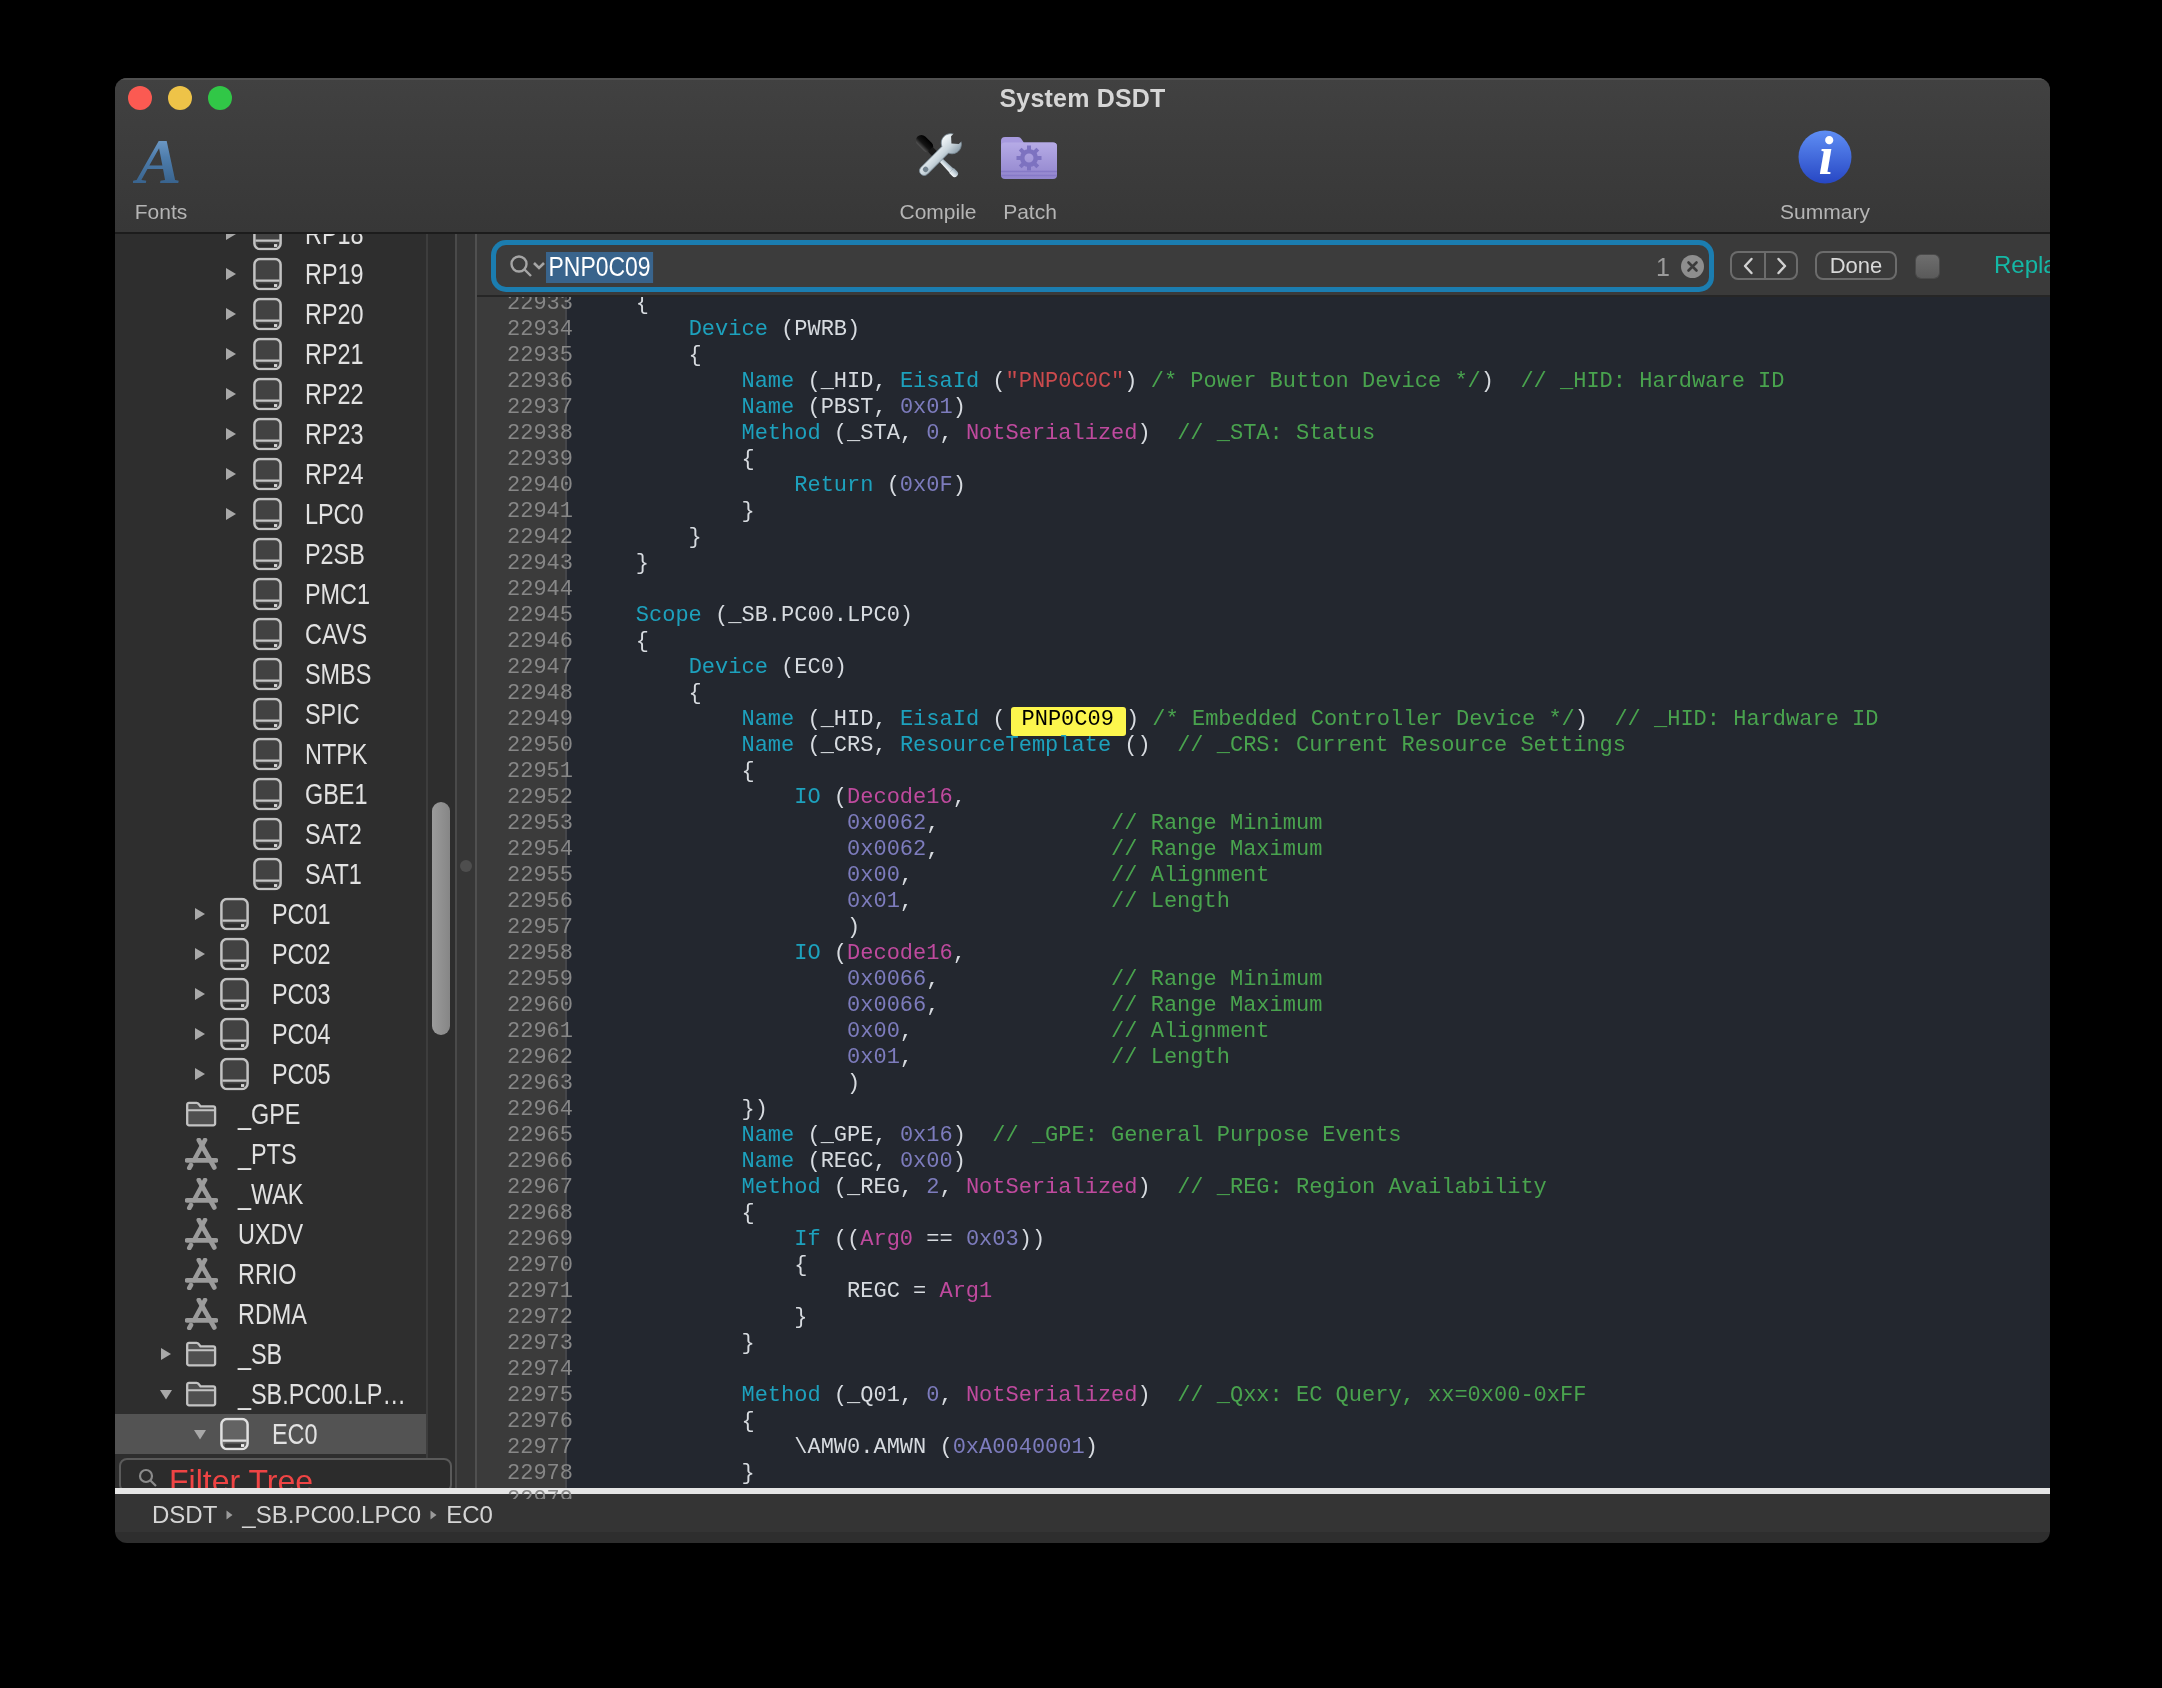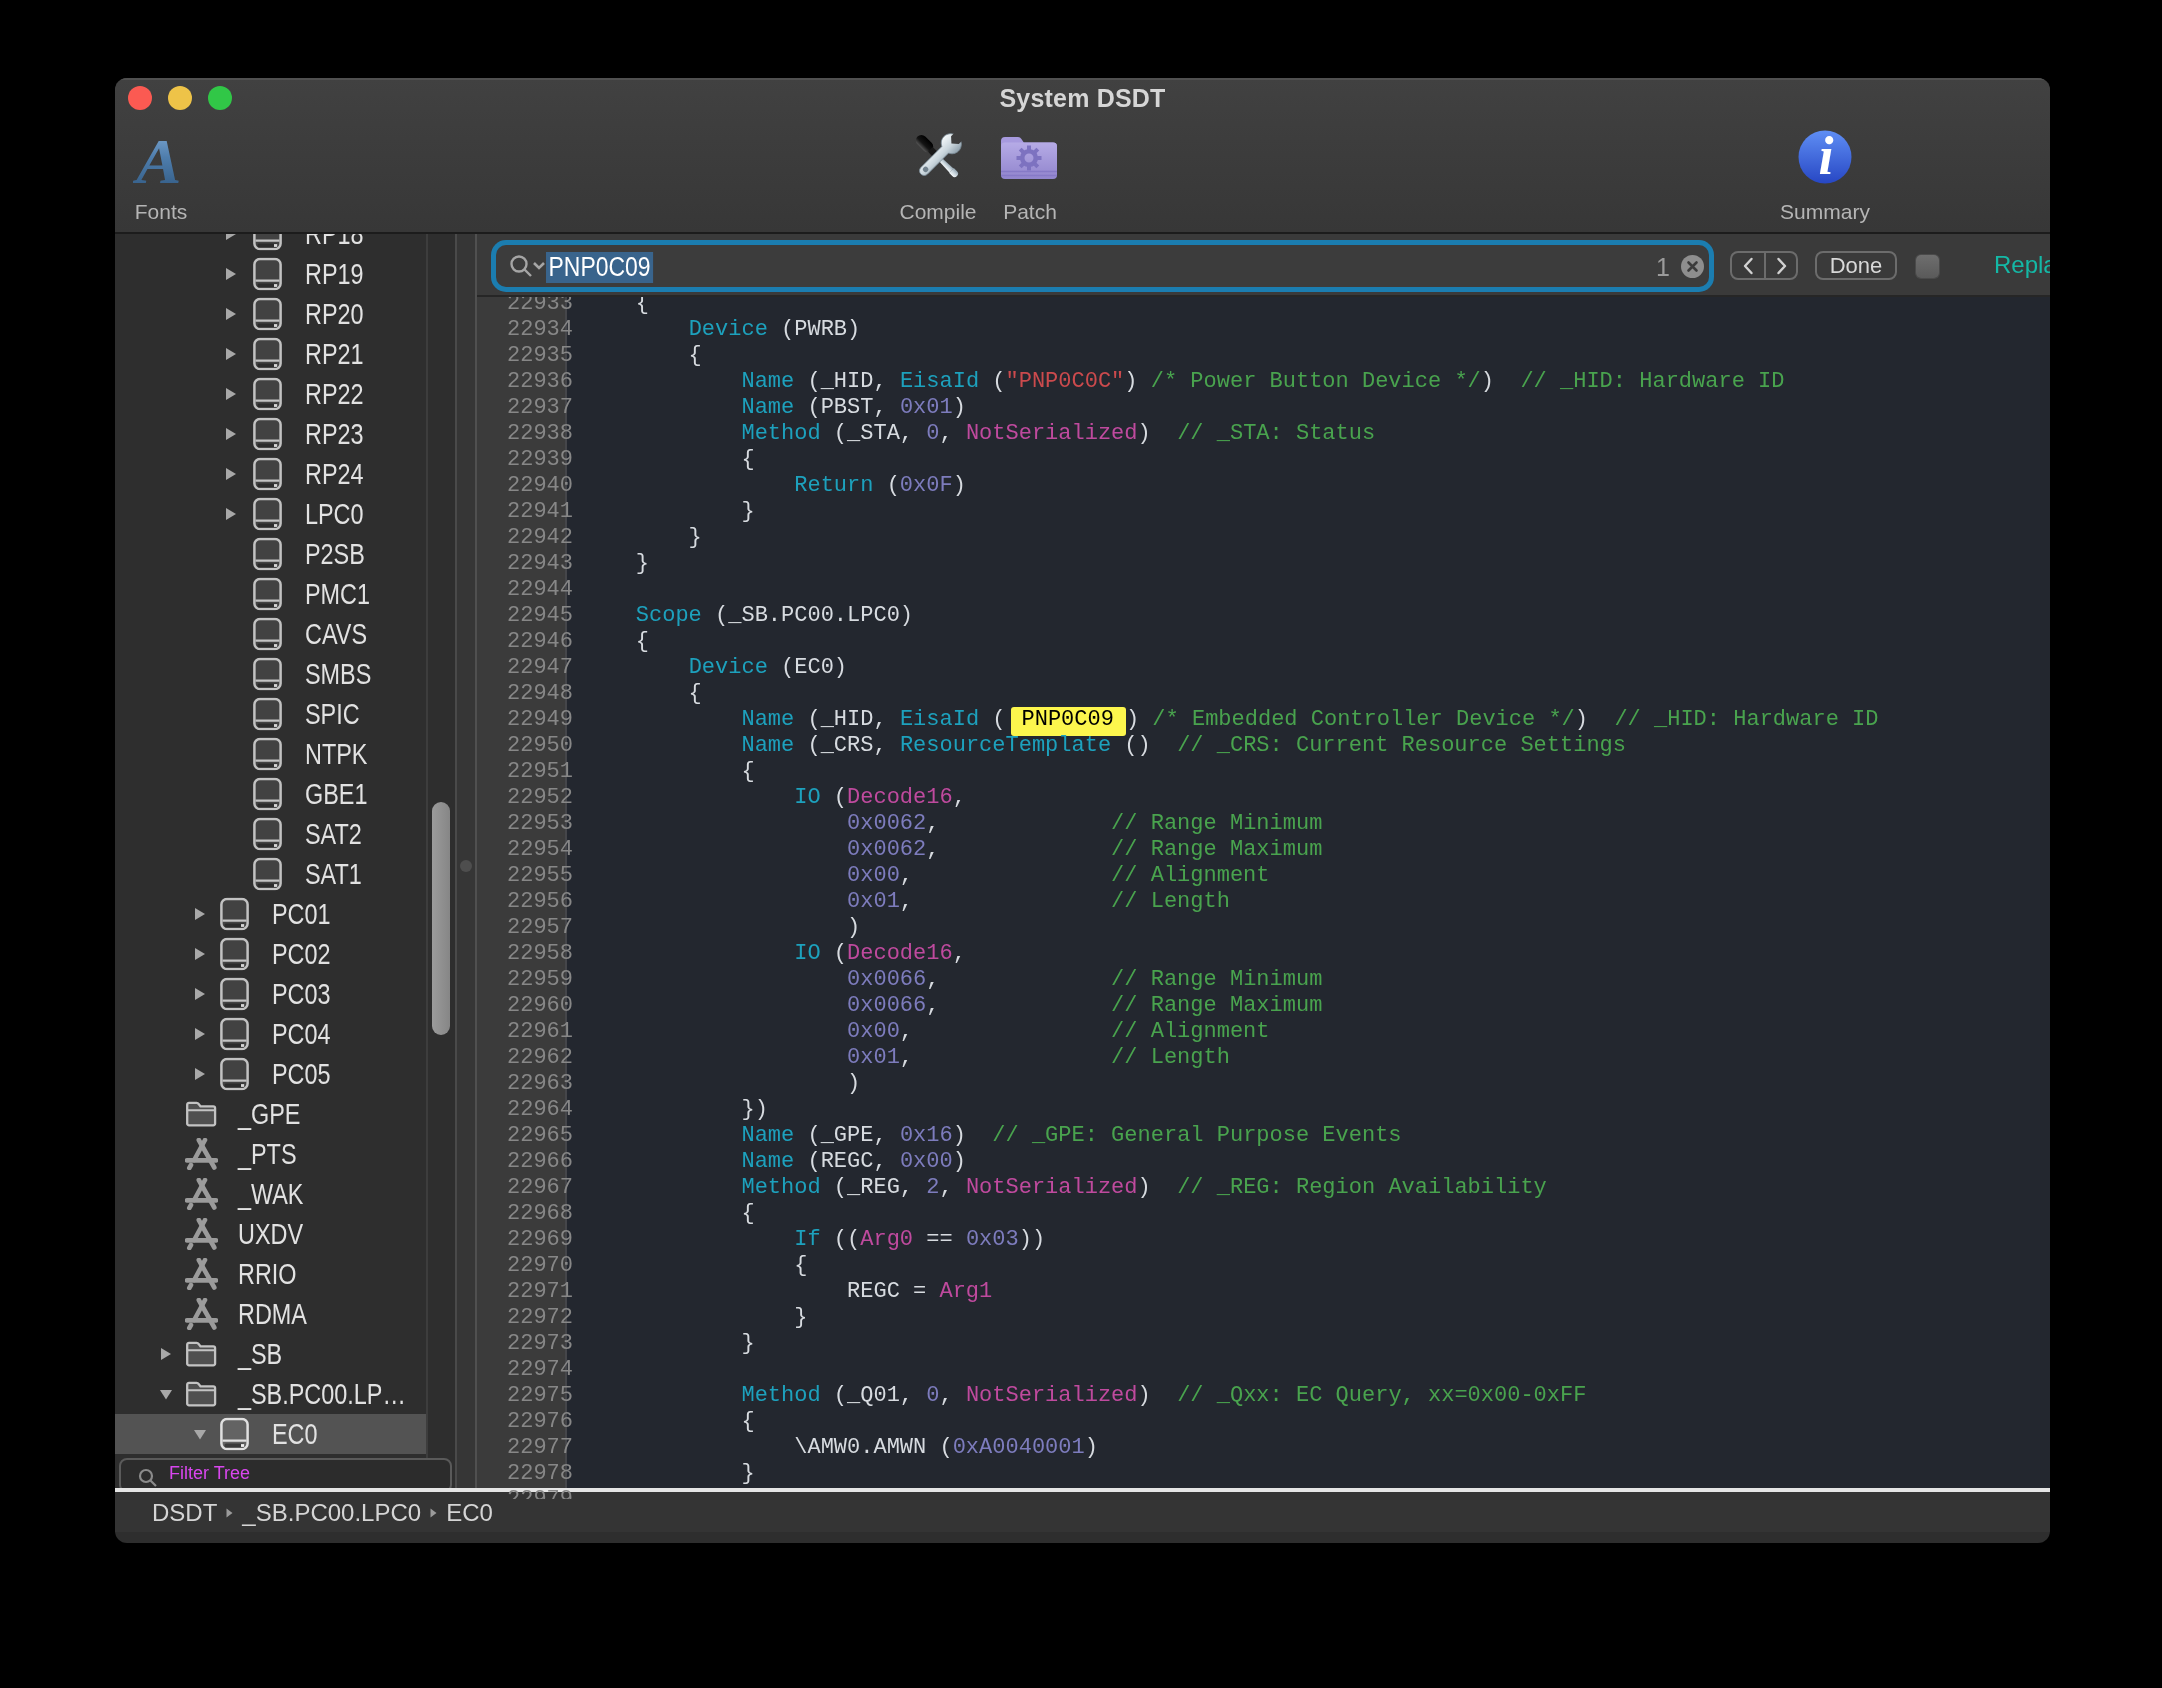--- a/index.html
+++ b/index.html
@@ -17,28 +17,28 @@
 #rightpane{position:absolute;left:362px;top:0;width:1573px;height:1265px;overflow:hidden}
 #findbar{position:absolute;left:0;top:0;width:1573px;height:63px;background:#3a3a3a;border-bottom:2px solid #262626}
 #content{position:absolute;left:0;top:63px;width:1573px;height:1202px;overflow:hidden}
 #gutter{position:absolute;left:0;top:0;width:90px;height:1202px;background:#3b3b3b;border-right:2px solid #45464a}
 #editor{position:absolute;left:90px;top:0;width:1483px;height:1202px;background:#23272f}
 pre{margin:8px;font-family:"Liberation Mono",monospace;font-size:22px;line-height:26px}
 #gutnums{position:absolute;top:-14px;left:0;width:88px;text-align:right;color:#878787;z-index:2}
 #code{position:absolute;top:-14px;left:98px;color:#d7dbe0;z-index:2}
 .k{color:#1da1bd}.m{color:#bf4a9e}.n{color:#7d7cbd}.c{color:#49a34e}.s{color:#cb4a4d}
 .hl{background:#fcf64d;color:#000;margin-left:5px;padding:0 12px 4px 11px;border-radius:3px}
-#status{position:absolute;left:0;top:1410px;width:1935px;height:44px;background:#343434;border-top:4px solid #e5e5e5;color:#d5d5d5;font-size:24px}
+#status{position:absolute;left:0;top:1410px;width:1935px;height:44px;background:#343434;border-top:6px solid #e5e5e5;color:#d5d5d5;font-size:24px}
 .row{position:absolute;left:0;width:312px;height:40px}
 .row.sel{background:#535353}
 .lbl{position:absolute;top:50%;transform:translateY(-50%) scaleX(.78);transform-origin:0 50%;white-space:nowrap;color:#e2e2e2;font-size:30px}
 .tri{position:absolute;top:50%;transform:translateY(-50%);line-height:0}
 .icon{position:absolute;top:50%;transform:translateY(-50%);line-height:0}
 #filter{position:absolute;left:4px;top:1224px;width:333px;height:35px;border:2px solid #5a5a5a;border-radius:8px;background:#2c2c2c}
-#filter .ph{position:absolute;left:48px;top:3px;font-size:18px;color:#d946ef}
+#filter .ph{position:absolute;left:48px;top:3px;font-size:32px;color:#ef4444}
 #sbthumb{position:absolute;left:317px;top:568px;width:18px;height:233px;border-radius:9px;background:linear-gradient(90deg,#9b9b9b,#868686)}
 #sfield{position:absolute;left:14px;top:6px;width:1223px;height:52px;border-radius:15px;background:#1b7db0}
 #sfieldin{position:absolute;left:5px;top:5px;width:1213px;height:42px;border-radius:10px;background:#3c3c3c}
 #seltext{position:absolute;left:55px;top:12px;height:31px;background:#39648c;color:#fff;font-size:27px;padding:0 3px;line-height:31px;transform:scaleX(.85);transform-origin:0 50%}
 .btn{position:absolute;top:17px;height:29px;border:2px solid #6c6c6c;border-radius:8px;color:#d8d8d8}
 
 </style></head>
 <body>
 <div id="win">
   <div id="toolbar">

